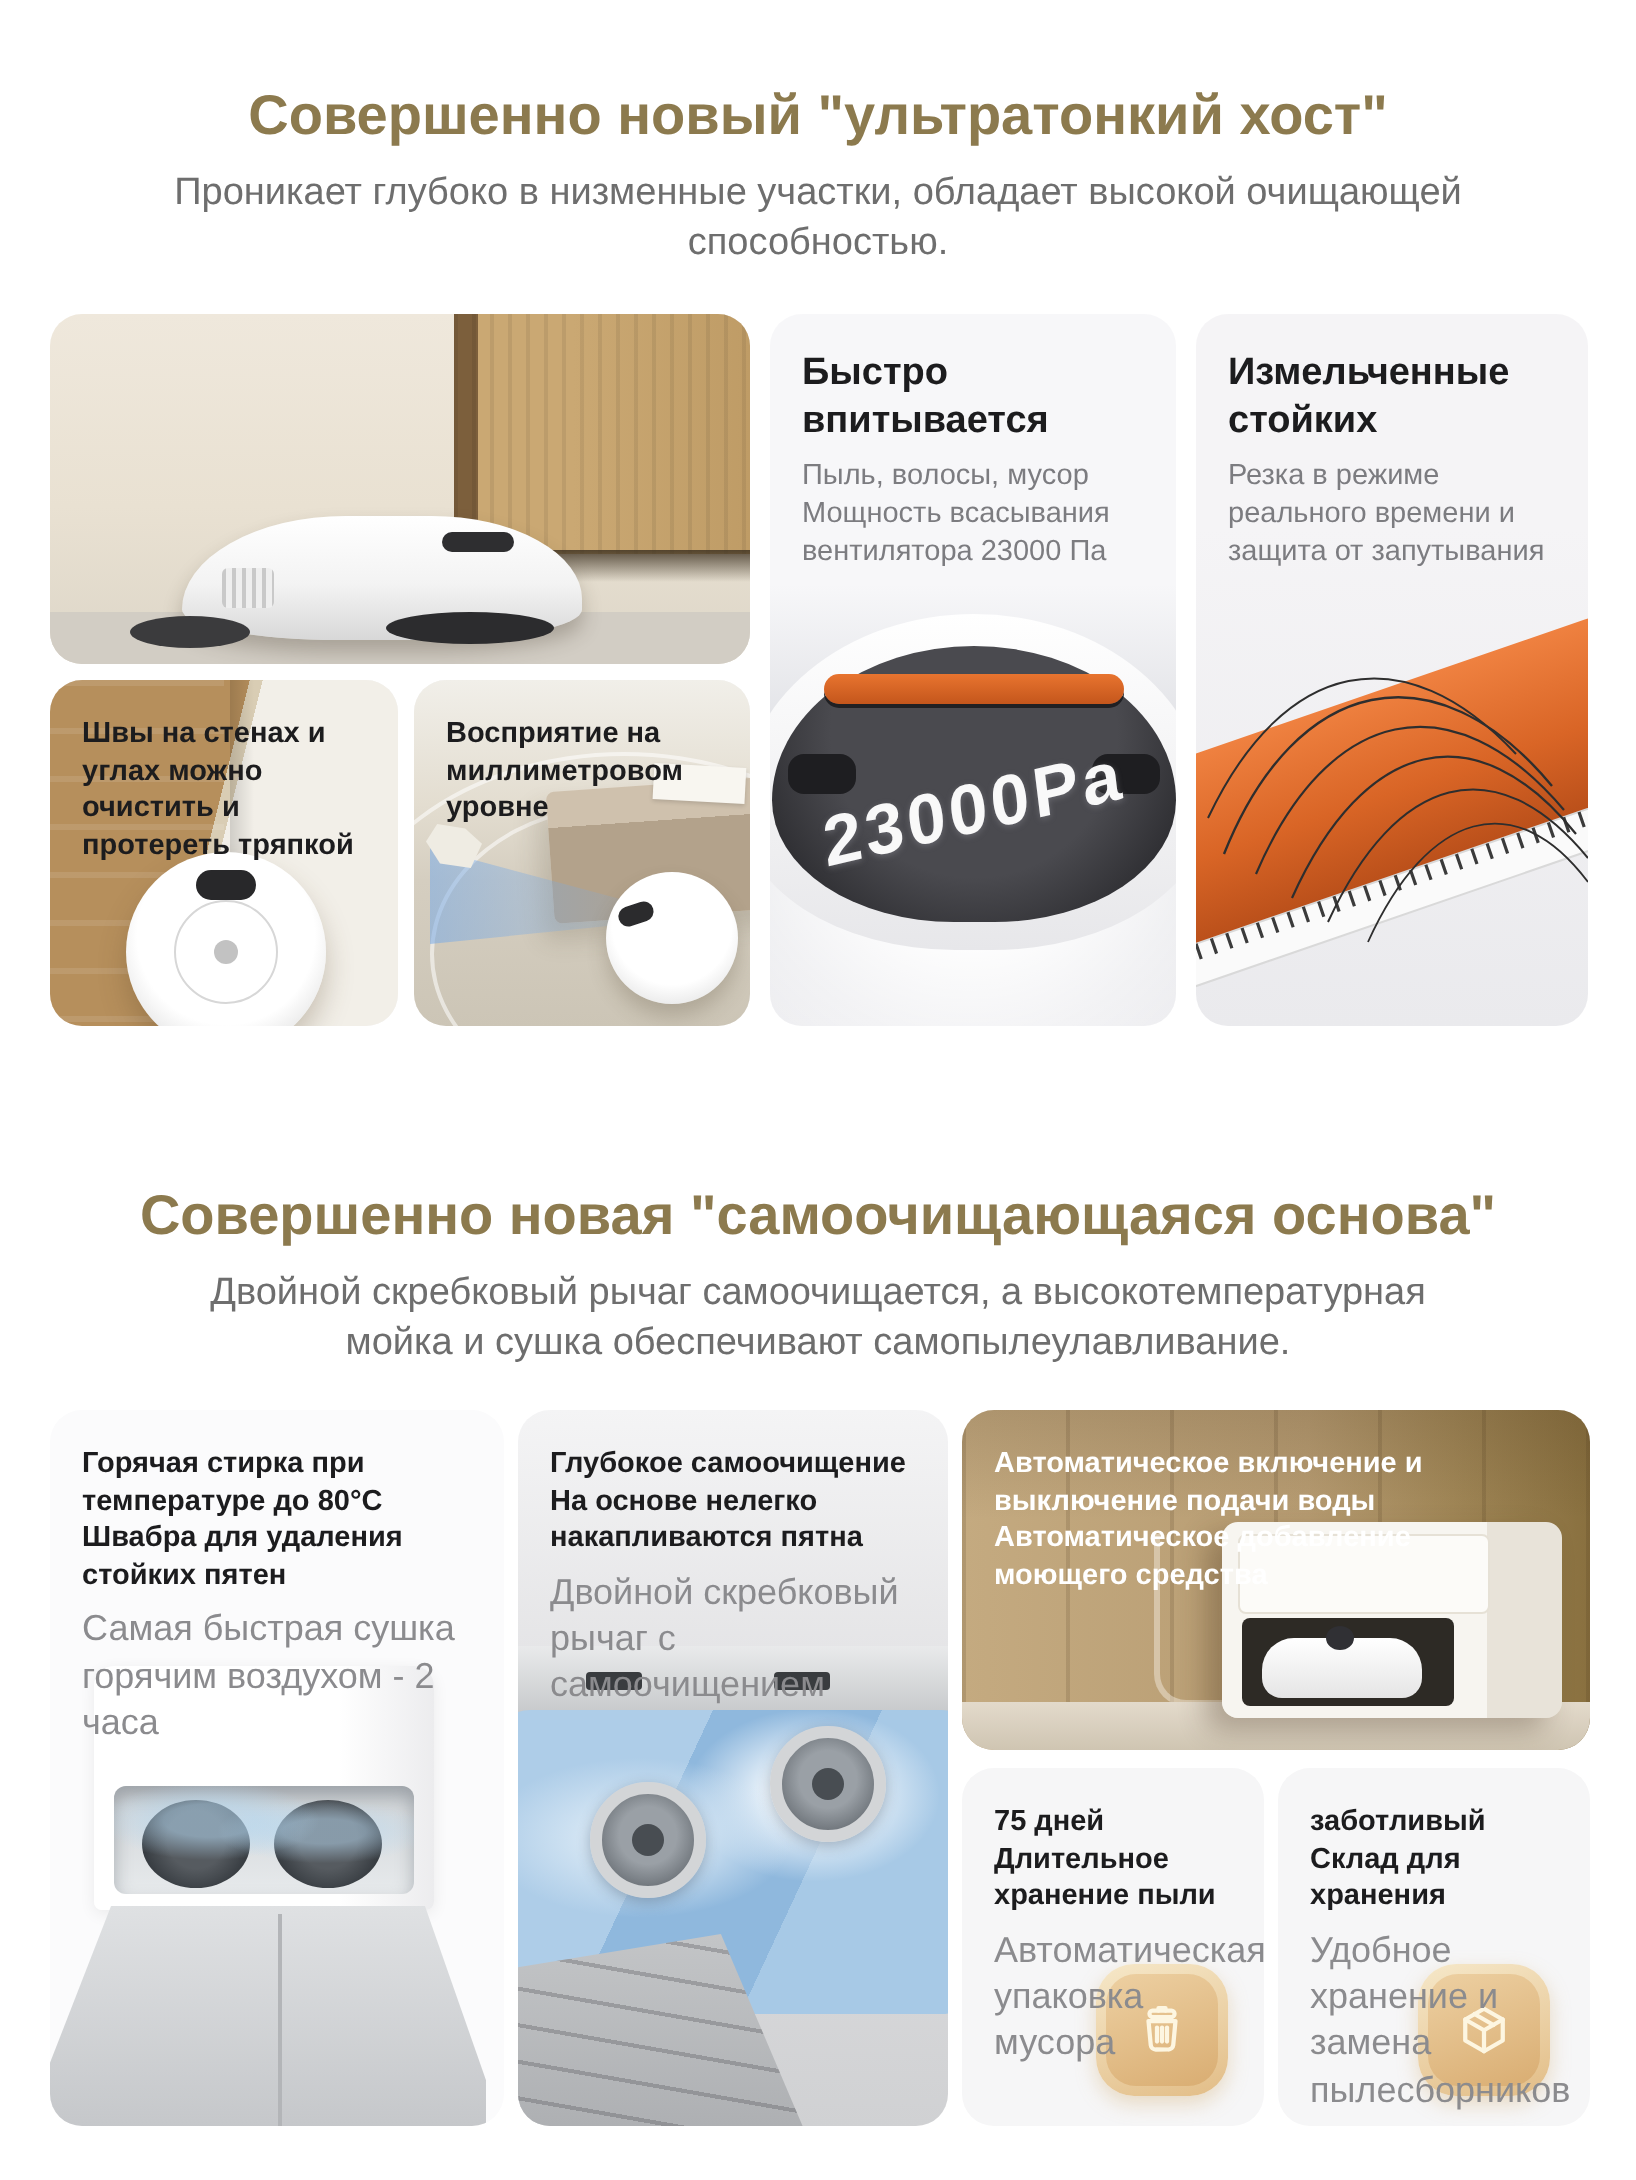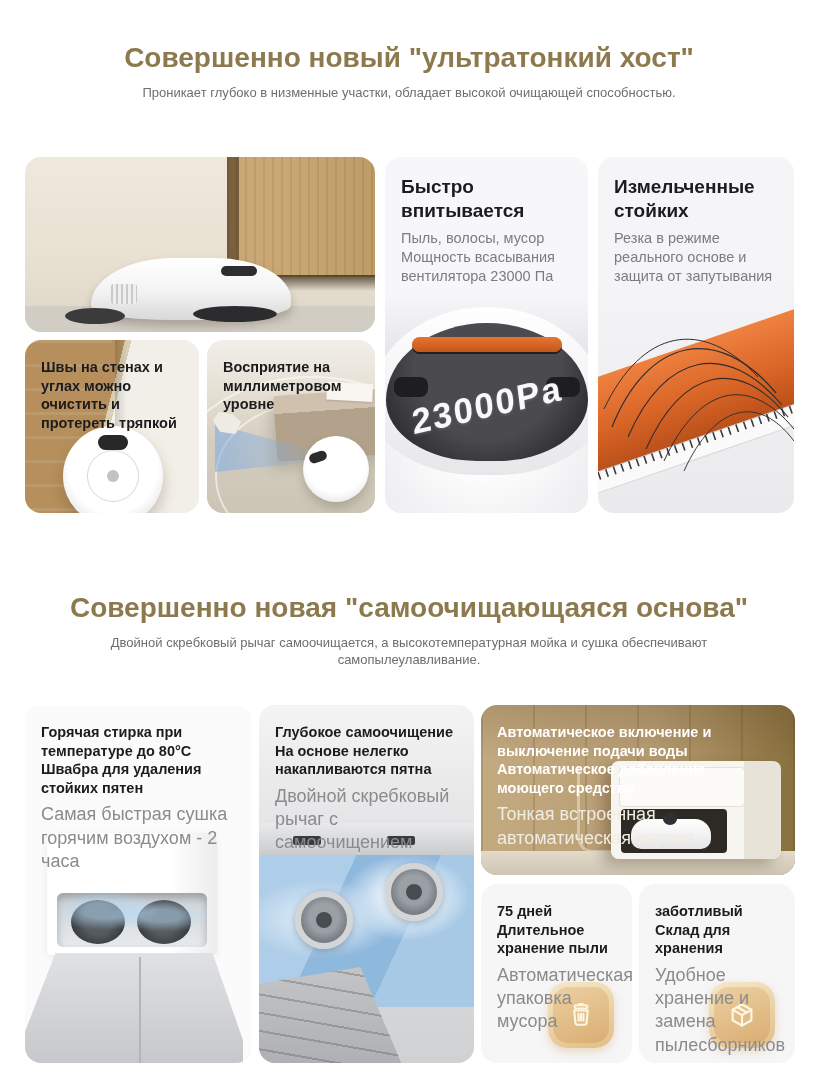--- a/index.html
+++ b/index.html
@@ -3,21 +3,21 @@
 <meta charset="utf-8">
 <style>
   * { margin:0; padding:0; box-sizing:border-box; }
   html,body { background:#ffffff; }
   body { font-family:"Liberation Sans","DejaVu Sans",sans-serif; color:#1d1d1f; }
   .page { position:relative; width:818px; height:1090px; margin:0 auto; background:#ffffff; overflow:hidden; }
   .preline { white-space:pre-line; }
 
   
   .sec-title { position:absolute; left:0; width:818px; text-align:center; font-size:28px; font-weight:700; color:#8c7a4e; }
-  .sec-sub   { position:absolute; left:84px; width:650px; text-align:center; font-size:13px; color:#6e6e6e; line-height:1.34; }
+  .sec-sub   { position:absolute; left:84px; width:650px; text-align:center; font-size:19px; color:#6e6e6e; line-height:1.34; }
   #s1-title { top:42px; }  #s1-sub { top:84px; }
   #s2-title { top:592px; } #s2-sub { top:634px; }
 
   
   .card { position:absolute; border-radius:16px; overflow:hidden; background:#f5f5f6; }
   .tpad { position:relative; z-index:6; padding:18px 15px 0 16px; }
   .t-lg { font-size:19px; font-weight:700; color:#1c1c1e; line-height:1.24; }
   .t-md { font-size:14.5px; font-weight:700; color:#1c1c1e; line-height:1.28; }
   .s-md { margin-top:7px; font-size:14.5px; color:#7c7c80; line-height:1.3; }
   .s-sm { margin-top:6px; font-size:18px; color:#8b8b8e; line-height:1.3; }
@@ -258,21 +258,21 @@
         <path d="M48 172 C 84 92, 140 78, 190 140" fill="none" stroke="#2e2e2e" stroke-width="1.1"></path>
         <path d="M66 184 C 100 110, 150 96, 196 152" fill="none" stroke="#2e2e2e" stroke-width="1"></path>
         <path d="M6 132 C 44 52, 104 40, 160 100" fill="none" stroke="#2e2e2e" stroke-width="1"></path>
         <path d="M86 194 C 116 128, 160 116, 196 164" fill="none" stroke="#2e2e2e" stroke-width="0.9"></path>
       </svg>
     </div>
     <div class="tpad">
       <div class="t-lg preline">Измельченные
 стойких</div>
       <div class="s-md preline">Резка в режиме
-реального основе и
+реального времени и
 защита от запутывания</div>
     </div>
   </div>
 
   <div id="s2-title" class="sec-title">Совершенно новая "самоочищающаяся основа"</div>
   <div id="s2-sub" class="sec-sub">Двойной скребковый рычаг самоочищается, а высокотемпературная мойка и сушка обеспечивают самопылеулавливание.</div>
 
   <div id="card-hotwash" class="card">
     <div class="illus">
       <div class="ca-dock">
@@ -330,22 +330,20 @@
             <div class="cc-disc"></div>
           </div>
         </div>
       </div>
     </div>
     <div class="tpad">
       <div class="t-md preline">Автоматическое включение и
 выключение подачи воды
 Автоматическое добавление
 моющего средства</div>
-      <div class="s-sm preline">Тонкая встроенная
-автоматическая версия</div>
     </div>
   </div>
 
   <div id="card-days75" class="card">
     <div class="tpad">
       <div class="t-md preline">75 дней
 Длительное
 хранение пыли</div>
       <div class="s-sm preline">Автоматическая
 упаковка мусора</div>

